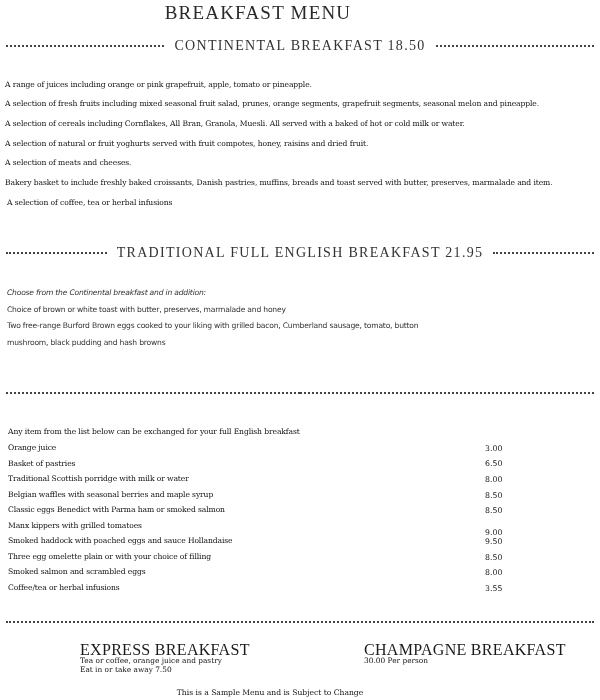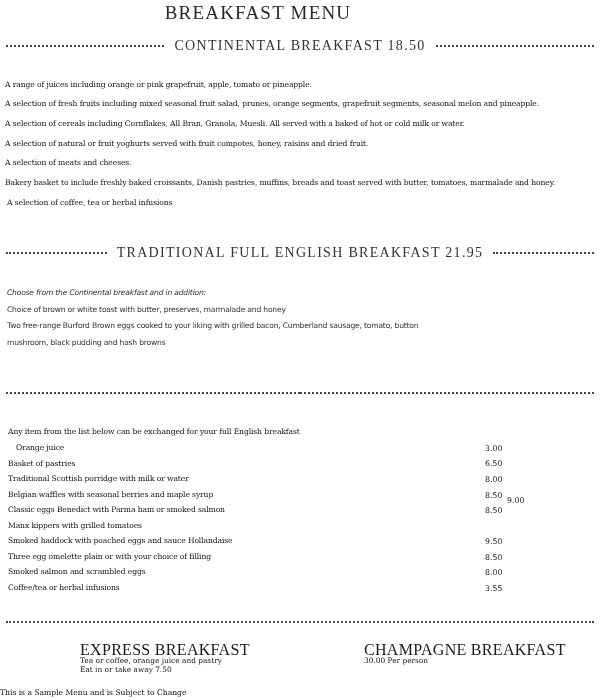--- a/index.html
+++ b/index.html
@@ -40,70 +40,70 @@
 
   .promo-title {
     position: absolute; font-family: "Liberation Serif", serif; font-size: 16px;
     letter-spacing: 0.3px; color: #1a1a1a;
   }
   .promo-text {
     position: absolute; font-family: "DejaVu Serif", serif; font-size: 7.4px; color: #111;
     line-height: 9px;
   }
   .footer {
-    position: absolute; top: 688px; left: 0; width: 540px; text-align: left;
+    position: absolute; top: 688px; left: 0; width: 540px; text-align: center;
     font-family: "DejaVu Serif", serif; font-size: 7.6px; color: #111;
   }
 </style>
 </head>
 <body>
 
 <div class="title">BREAKFAST MENU</div>
 
 <div class="section-head" style="top:38px;">
   <span class="dots"></span>
   <span class="label">CONTINENTAL BREAKFAST 18.50</span>
   <span class="dots"></span>
 </div>
 <div class="line" style="top:80px;">A range of  juices including orange or pink grapefruit, apple, tomato or pineapple.</div>
 <div class="line" style="top:99px;">A selection of fresh fruits including mixed seasonal fruit salad, prunes, orange segments, grapefruit segments, seasonal melon and pineapple.</div>
 <div class="line" style="top:119px;">A selection of cereals including Cornflakes, All Bran, Granola, Muesli. All served with a baked of hot or cold milk or water.</div>
 <div class="line" style="top:139px;">A selection of natural or fruit yoghurts served with fruit compotes, honey, raisins and dried fruit.</div>
 <div class="line" style="top:158px;">A selection of meats and cheeses.</div>
-<div class="line" style="top:178px;">Bakery basket to include freshly baked croissants, Danish pastries, muffins, breads and toast served with butter, tomatoes, marmalade and honey.</div>
+<div class="line" style="top:178px;">Bakery basket to include freshly baked croissants, Danish pastries, muffins, breads and toast served with butter, preserves, marmalade and item.</div>
 <div class="line" style="top:198px; left:7px;">A selection of coffee, tea or herbal infusions</div>
 
 <div class="section-head" style="top:245px;">
   <span class="dots"></span>
   <span class="label">TRADITIONAL FULL ENGLISH BREAKFAST 21.95</span>
   <span class="dots"></span>
 </div>
 <div class="line light" style="top:288px; left:7px;font-style:italic;">Choose from the Continental breakfast and in addition:</div>
 <div class="line light" style="top:305px; left:7px;">Choice of brown or white toast with butter, preserves, marmalade and honey</div>
 <div class="line light" style="top:321px; left:7px;">Two free-range Burford Brown eggs cooked to your liking with grilled bacon, Cumberland sausage,  tomato, button</div>
 <div class="line light" style="top:338px; left:7px;">mushroom, black pudding and hash browns</div>
 
 <div class="section-head" style="top:385px;">
   <span class="dots"></span>
   <span class="dots"></span>
 </div>
 <div class="line" style="top:427px; left:8px;">Any item from the list below can be exchanged for your full English breakfast</div>
 
-<div class="line" style="top:443px; left:8px;margin-left:8px;">Orange juice</div>
+<div class="line" style="top:443px; left:8px;">Orange juice</div>
 <div class="price" style="top:444px;">3.00</div>
 <div class="line" style="top:459px; left:8px;">Basket of pastries</div>
 <div class="price" style="top:459px;">6.50</div>
 <div class="line" style="top:474px; left:8px;">Traditional Scottish porridge with milk or water</div>
 <div class="price" style="top:475px;">8.00</div>
 <div class="line" style="top:490px; left:8px;">Belgian waffles with seasonal berries and maple syrup</div>
 <div class="price" style="top:491px;">8.50</div>
 <div class="line" style="top:505px; left:8px;">Classic eggs Benedict with Parma ham or smoked salmon</div>
 <div class="price" style="top:506px;">8.50</div>
 <div class="line" style="top:521px; left:8px;">Manx kippers with grilled tomatoes</div>
-<div class="price" style="top:496px;margin-left:22px;">9.00</div>
+<div class="price" style="top:528px;">9.00</div>
 <div class="line" style="top:536px; left:8px;">Smoked haddock with poached eggs and sauce Hollandaise</div>
 <div class="price" style="top:537px;">9.50</div>
 <div class="line" style="top:552px; left:8px;">Three egg omelette plain or with your choice of filling</div>
 <div class="price" style="top:553px;">8.50</div>
 <div class="line" style="top:567px; left:8px;">Smoked salmon and scrambled eggs</div>
 <div class="price" style="top:568px;">8.00</div>
 <div class="line" style="top:583px; left:8px;">Coffee/tea or herbal infusions</div>
 <div class="price" style="top:584px;">3.55</div>
 
 <div class="full-dots"></div>

